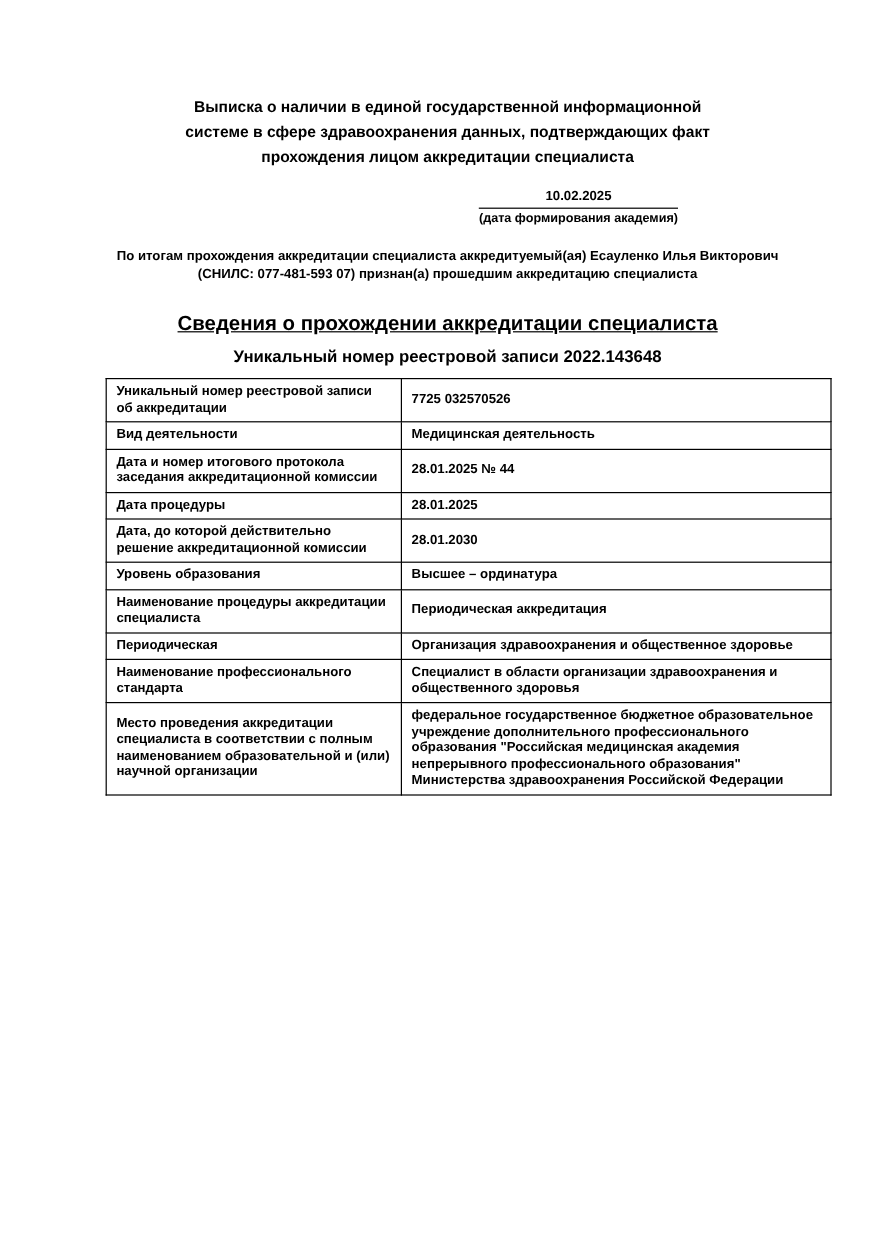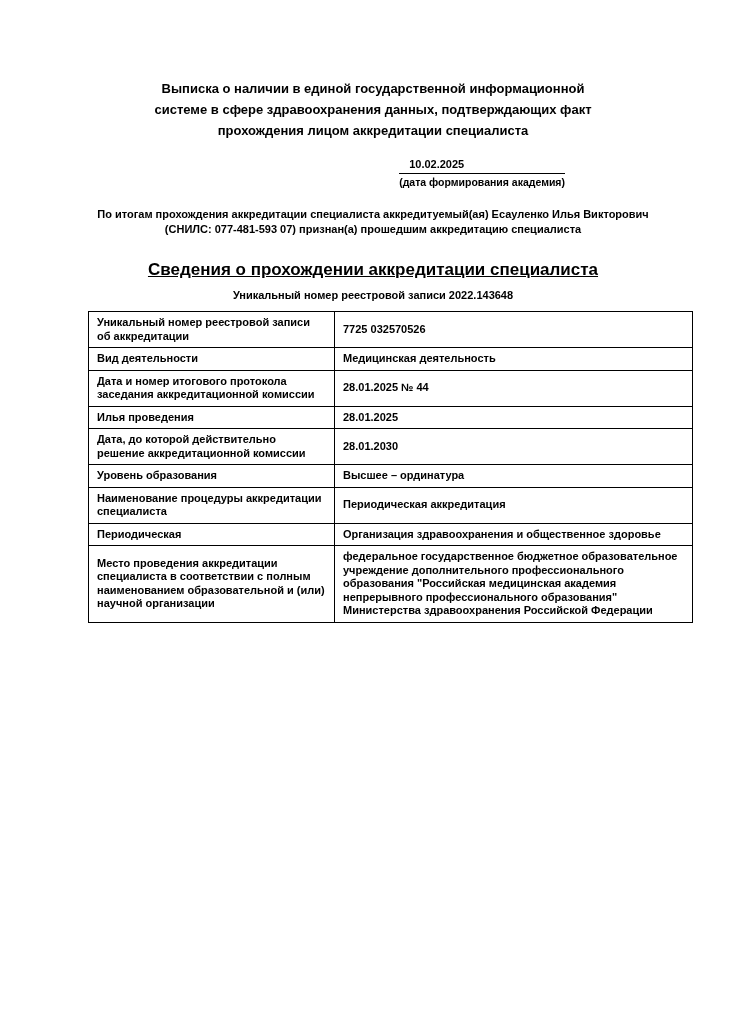--- a/index.html
+++ b/index.html
@@ -23,21 +23,21 @@
     font-size: 13px;
     line-height: 21px;
   }
   .date-wrap {
     display: flex;
     justify-content: flex-end;
     padding-right: 181px;
     margin-top: 17px;
   }
   .date-block {
-    text-align: left;
+    text-align: center;
   }
   .date-value {
     font-size: 11px;
     padding: 0 10px 3px 10px;
   }
   .date-caption {
     border-top: 1.5px solid #000;
     font-size: 10.5px;
     padding-top: 2px;
     white-space: nowrap;
@@ -51,21 +51,21 @@
   }
   .section-heading {
     margin-top: 23px;
     text-align: center;
     font-size: 17px;
     text-decoration: underline;
   }
   .record-heading {
     margin-top: 9px;
     text-align: center;
-    font-size: 11px;
+    font-size: 14px;
   }
   table.acc-table {
     border-collapse: collapse;
     margin: 10px 0 12px 88px;
     width: 570px;
     table-layout: fixed;
   }
   table.acc-table td {
     border: 1.5px solid #000;
     font-size: 11px;
@@ -109,39 +109,43 @@
       </tr>
       <tr>
         <td class="label-cell">Вид деятельности</td>
         <td class="value-cell">Медицинская деятельность</td>
       </tr>
       <tr>
         <td class="label-cell">Дата и номер итогового протокола заседания аккредитационной комиссии</td>
         <td class="value-cell">28.01.2025 № 44</td>
       </tr>
       <tr>
-        <td class="label-cell">Илья проведения</td>
+        <td class="label-cell">Дата процедуры</td>
         <td class="value-cell">28.01.2025</td>
       </tr>
       <tr>
         <td class="label-cell">Дата, до которой действительно решение аккредитационной комиссии</td>
         <td class="value-cell">28.01.2030</td>
       </tr>
       <tr>
         <td class="label-cell">Уровень образования</td>
         <td class="value-cell">Высшее – ординатура</td>
       </tr>
       <tr>
         <td class="label-cell">Наименование процедуры аккредитации специалиста</td>
         <td class="value-cell">Периодическая аккредитация</td>
       </tr>
       <tr>
         <td class="label-cell">Периодическая</td>
         <td class="value-cell">Организация здравоохранения и общественное здоровье</td>
       </tr>
       <tr>
+        <td class="label-cell">Наименование профессионального стандарта</td>
+        <td class="value-cell">Специалист в области организации здравоохранения и общественного здоровья</td>
+      </tr>
+      <tr>
         <td class="label-cell">Место проведения аккредитации специалиста в соответствии с полным наименованием образовательной и (или) научной организации</td>
         <td class="value-cell">федеральное государственное бюджетное образовательное учреждение дополнительного профессионального образования "Российская медицинская академия непрерывного профессионального образования" Министерства здравоохранения Российской Федерации</td>
       </tr>
     </tbody>
   </table>
 
 </div>
 
 </body></html>

